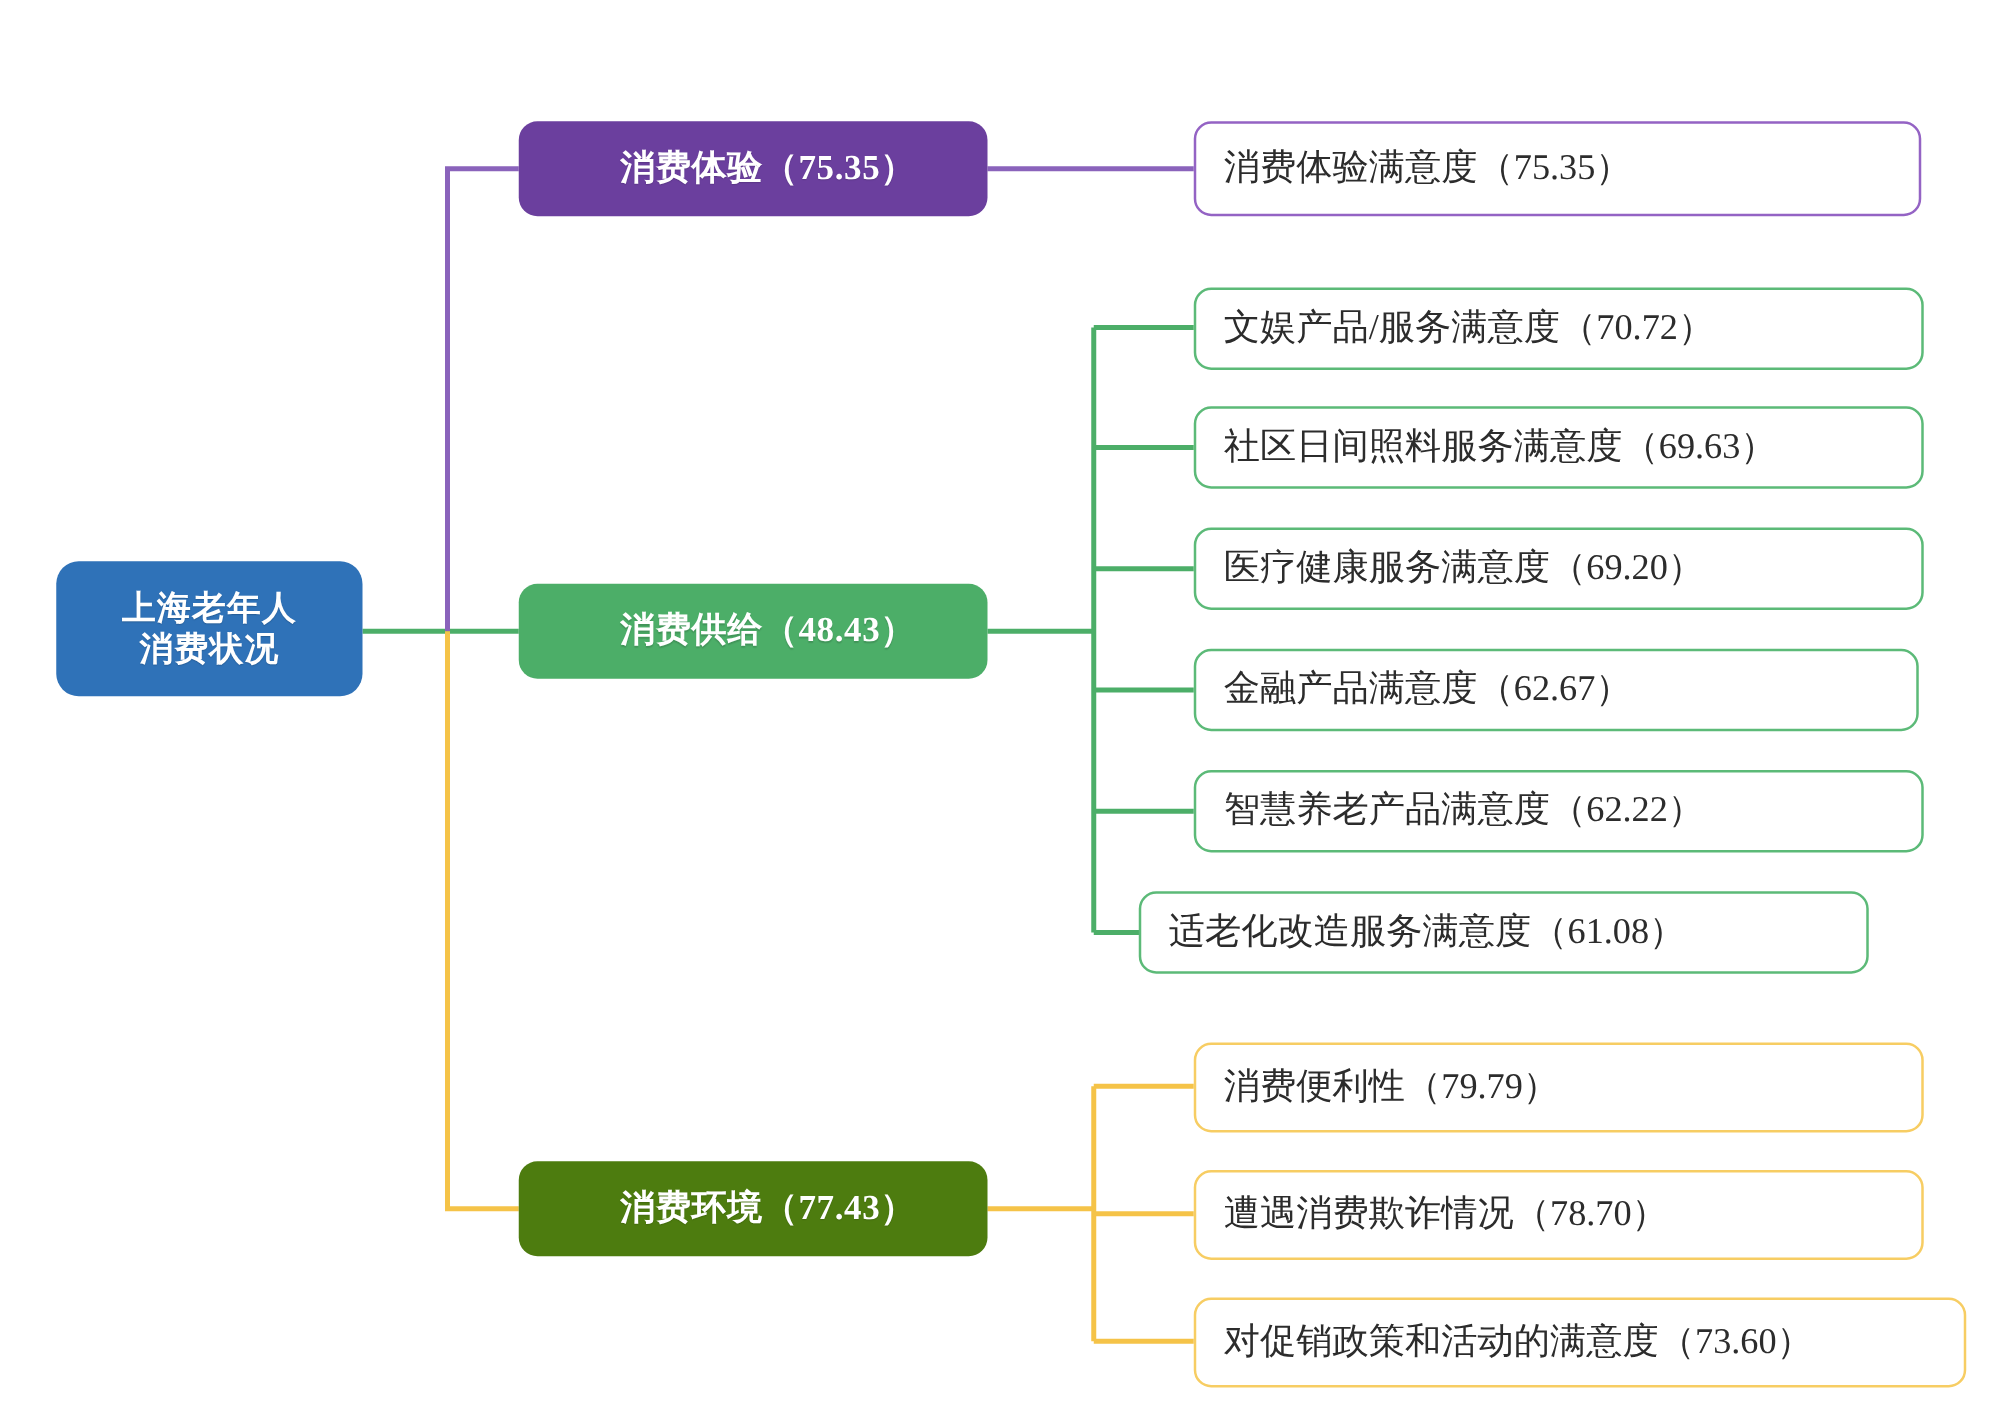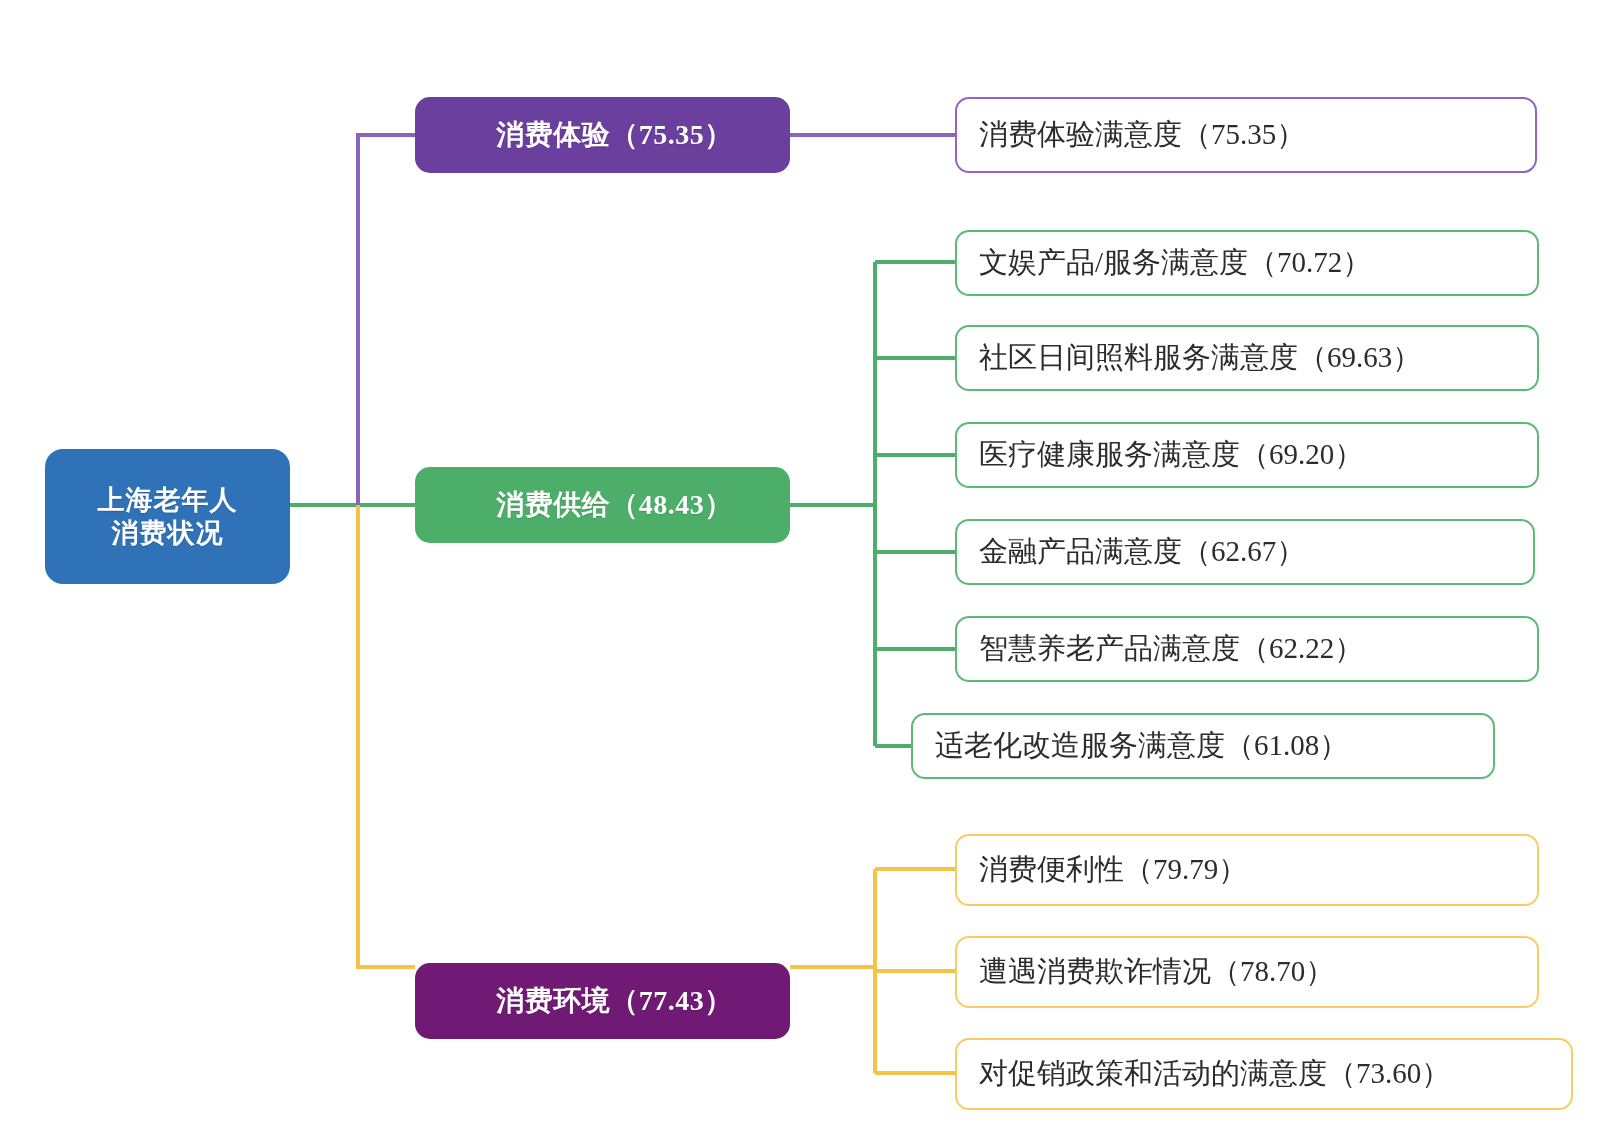--- a/index.html
+++ b/index.html
@@ -59,21 +59,21 @@
     color: #ffffff;
     font-weight: bold;
     font-size: 28px;
     letter-spacing: 0.5px;
     border-radius: 15px;
     text-shadow: 0 1px 1px rgba(0,0,0,0.15);
     padding-left: 24px;
   }
   .branch.purple { background: #6b3f9e; }
   .branch.green  { background: #4cae68; }
-  .branch.amber  { background: #701a75; margin-top: 34px; }
+  .branch.amber  { background: #4d7c0f; }
 
   
   .leaf {
     background: #ffffff;
     border: 2.5px solid #cccccc;
     border-radius: 14px;
     color: #2c2c2c;
     font-size: 29px;
     padding-left: 22px;
     padding-right: 8px;
@@ -108,21 +108,21 @@
     <path d="M875,649 L955,649" fill="none" stroke="#4cae68" stroke-width="4"></path>
     <path d="M875,746 L955,746" fill="none" stroke="#4cae68" stroke-width="4"></path>
 
     <path d="M790,967 L875,967" fill="none" stroke="#f5c348" stroke-width="4"></path>
     <path d="M875,869 L875,1073" fill="none" stroke="#f5c348" stroke-width="4"></path>
     <path d="M875,869 L955,869" fill="none" stroke="#f5c348" stroke-width="4"></path>
     <path d="M875,971 L955,971" fill="none" stroke="#f5c348" stroke-width="4"></path>
     <path d="M875,1073 L955,1073" fill="none" stroke="#f5c348" stroke-width="4"></path>
   </svg>
 
-  <div class="node root" style="left:45px; top:449px; width:245px; height:135px;">
+  <div class="node root" style="left:45px; top:449px; width:245px; height:108px;">
     <div class="label">
       <div>上海老年人</div>
       <div>消费状况</div>
     </div>
   </div>
 
   <div class="node branch purple" style="left:415px; top:97px; width:375px; height:76px;">
     <span class="label">消费体验（75.35）</span>
   </div>
 

